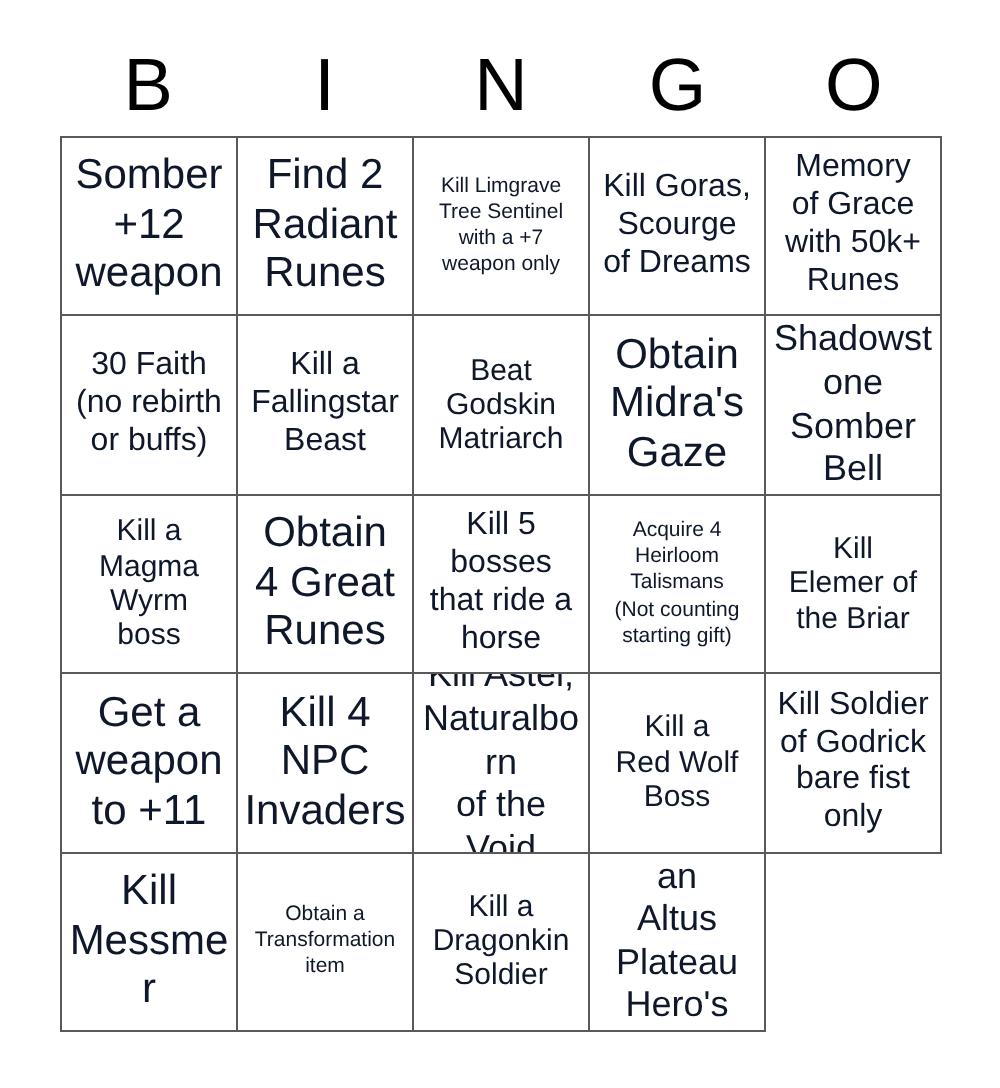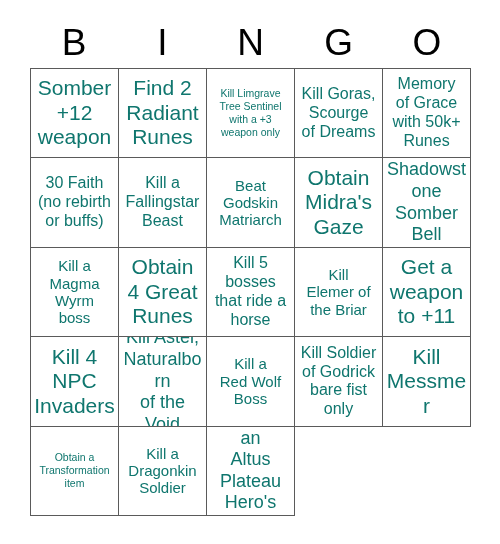--- a/index.html
+++ b/index.html
@@ -69,21 +69,21 @@
     justify-content: center;
     text-align: center;
     padding: 2px 3px;
     overflow: hidden;
     background: #ffffff;
   }
 
   .cell-text {
     display: block;
     width: 100%;
-    color: #0f766e;
+    color: #0f172a;
     white-space: pre-line;
     word-wrap: break-word;
   }
 
   
   .size-xl .cell-text { font-size: 21px; line-height: 1.17; }
   .size-lg .cell-text { font-size: 15px; line-height: 1.16; }
   .size-md .cell-text { font-size: 16px; line-height: 1.18; }
   .size-sm .cell-text { font-size: 18px; line-height: 1.20; }
   .size-xs .cell-text { font-size: 10.5px; line-height: 1.26; }
@@ -106,21 +106,21 @@
         <span class="cell-text">Somber
 +12
 weapon</span>
       </div>
       <div class="bingo-cell size-xl">
         <span class="cell-text">Find 2
 Radiant
 Runes</span>
       </div>
       <div class="bingo-cell size-xs">
-        <span class="cell-text">Kill Limgrave Tree Sentinel with a +3 weapon only</span>
+        <span class="cell-text">Kill Limgrave Tree Sentinel with a +7 weapon only</span>
       </div>
       <div class="bingo-cell size-md">
         <span class="cell-text">Kill Goras,
 Scourge
 of Dreams</span>
       </div>
       <div class="bingo-cell size-md">
         <span class="cell-text">Memory
 of Grace
 with 50k+
@@ -162,20 +162,27 @@
         <span class="cell-text">Obtain
 4 Great
 Runes</span>
       </div>
       <div class="bingo-cell size-md">
         <span class="cell-text">Kill 5
 bosses
 that ride a
 horse</span>
       </div>
+      <div class="bingo-cell size-xs">
+        <span class="cell-text">Acquire 4
+Heirloom
+Talismans
+(Not counting
+starting gift)</span>
+      </div>
       <div class="bingo-cell size-lg">
         <span class="cell-text">Kill
 Elemer of
 the Briar</span>
       </div>
       <div class="bingo-cell size-xl">
         <span class="cell-text">Get a
 weapon
 to +11</span>
       </div>

